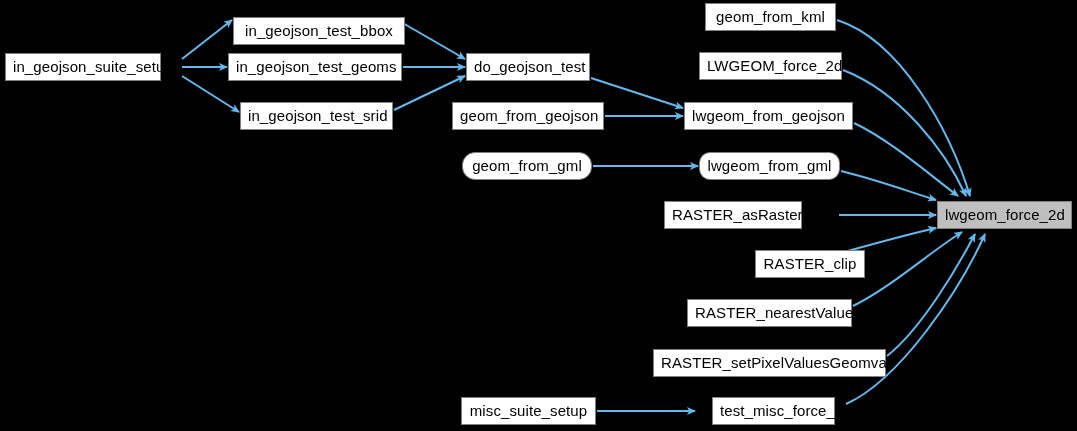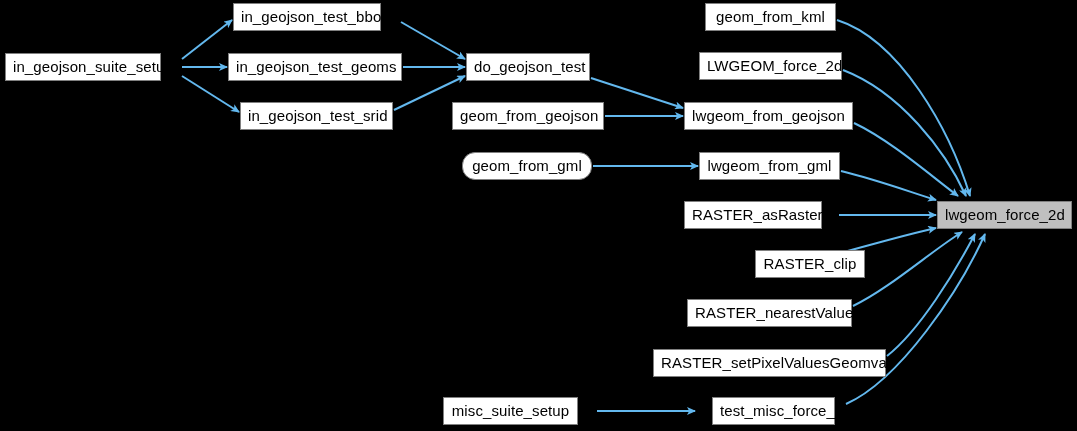--- a/index.html
+++ b/index.html
@@ -72,32 +72,32 @@
         <path d="M 839,215 L 936,215" fill="none" stroke="#63b8ee" stroke-width="2" marker-end="url(#arrowhead)"></path>
         <path d="M 822,258 C 860,248 900,236 936,228" fill="none" stroke="#63b8ee" stroke-width="2" marker-end="url(#arrowhead)"></path>
         <path d="M 853,306 C 890,288 930,252 962,232" fill="none" stroke="#63b8ee" stroke-width="2" marker-end="url(#arrowhead)"></path>
         <path d="M 887,356 C 920,330 955,272 975,234" fill="none" stroke="#63b8ee" stroke-width="2" marker-end="url(#arrowhead)"></path>
         <path d="M 846,404 C 900,380 960,290 985,234" fill="none" stroke="#63b8ee" stroke-width="2" marker-end="url(#arrowhead)"></path>
       </g>
   </svg>
 
   <div id="nodes-group">
       <div class="node" style="left: 5px; top: 53px; width: 156px;">in_geojson_suite_setup</div>
-      <div class="node" style="left: 233px; top: 3px; width: 148px;">in_geojson_test_bbox</div>
+      <div class="node" style="left: 233px; top: 17px; width: 172px;">in_geojson_test_bbox</div>
       <div class="node" style="left: 228px; top: 53px; width: 174px;">in_geojson_test_geoms</div>
       <div class="node" style="left: 240px; top: 102px; width: 153px;">in_geojson_test_srid</div>
       <div class="node" style="left: 466px; top: 53px; width: 124px;">do_geojson_test</div>
       <div class="node" style="left: 452px; top: 102px; width: 152px; text-align: right;">geom_from_geojson</div>
       <div class="node" style="left: 462px; top: 152px; width: 130px; border-radius: 13px;">geom_from_gml</div>
       <div class="node" style="left: 705px; top: 3px; width: 131px;">geom_from_kml</div>
       <div class="node" style="left: 699px; top: 52px; width: 143px;">LWGEOM_force_2d</div>
       <div class="node" style="left: 684px; top: 102px; width: 169px;">lwgeom_from_geojson</div>
-      <div class="node" style="left: 699px; top: 152px; width: 141px;">lwgeom_from_gml</div>
-      <div class="node" style="left: 684px; top: 201px; width: 138px;">RASTER_asRaster</div>
+      <div class="node" style="left: 699px; top: 152px; width: 141px; border-radius: 11px;">lwgeom_from_gml</div>
+      <div class="node" style="left: 664px; top: 201px; width: 138px;">RASTER_asRaster</div>
       <div class="node" style="left: 755px; top: 250px; width: 110px;">RASTER_clip</div>
       <div class="node" style="left: 687px; top: 299px; width: 165px;">RASTER_nearestValue</div>
       <div class="node" style="left: 653px; top: 349px; width: 233px;">RASTER_setPixelValuesGeomval</div>
-      <div class="node" style="left: 443px; top: 397px; width: 135px;">misc_suite_setup</div>
+      <div class="node" style="left: 461px; top: 397px; width: 135px;">misc_suite_setup</div>
       <div class="node" style="left: 712px; top: 397px; width: 123px;">test_misc_force_2d</div>
       <div class="node target" style="left: 937px; top: 201px; width: 135px;">lwgeom_force_2d</div>
     </div>
 
 </div>
 
 </body></html>

